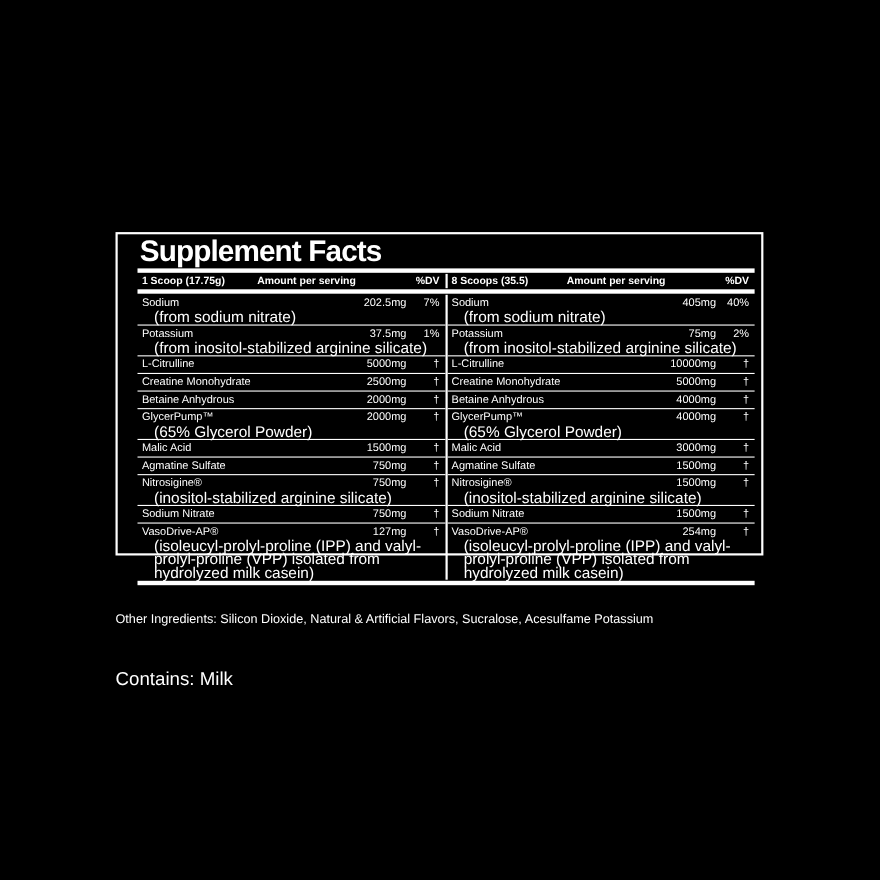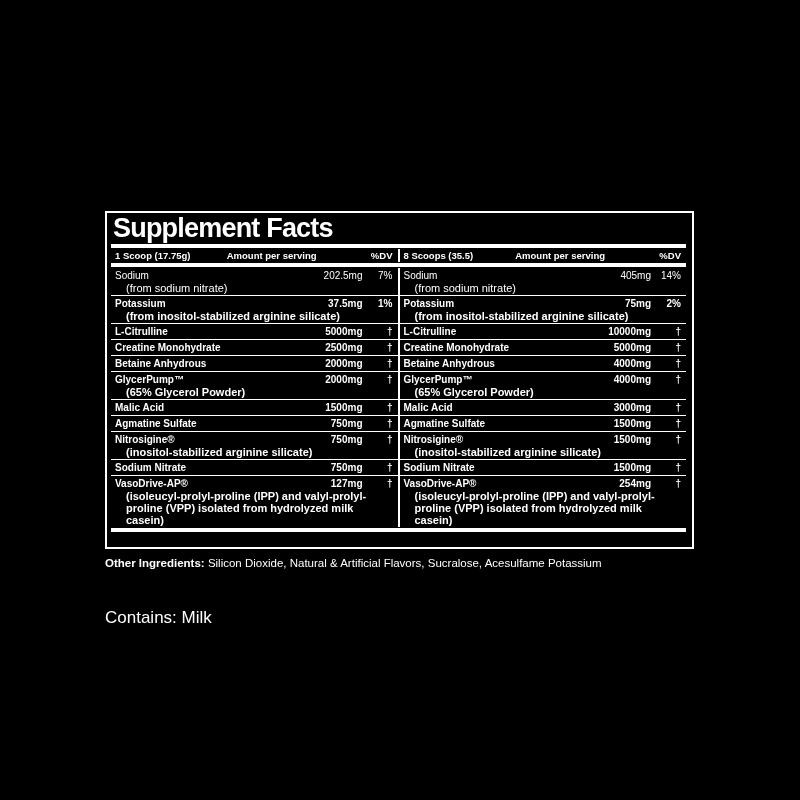--- a/index.html
+++ b/index.html
@@ -1,23 +1,23 @@
 <!DOCTYPE html>
 <html><head>
 <meta charset="utf-8">
 <style>
   html,body{margin:0;padding:0;}
   body{
     width:800px;height:800px;background:#000;position:relative;overflow:hidden;
     font-family:"Liberation Sans", sans-serif;color:#fff;
   }
   .panel{
-    position:absolute;left:105px;top:211px;width:589px;height:338px;
+    position:absolute;left:105px;top:211px;width:589px;height:294px;
     box-sizing:border-box;border:2px solid #fff;background:#000;
-    padding:1px 6px 0 4px;
+    padding:1px 6px 0 18px;
   }
   .title{
     font-weight:bold;font-size:27px;line-height:29px;letter-spacing:-0.8px;
     padding-left:2px;white-space:nowrap;
   }
   .sline{
     font-size:11px;line-height:13px;padding:0 2px 1px 2px;
     border-bottom:1px solid #fff;white-space:nowrap;
   }
   .thickbar{height:4px;background:#fff;margin:1px 0;}
@@ -25,31 +25,31 @@
   .col{flex:1;min-width:0;}
   .col + .col{border-left:2px solid #fff;}
   .hrow{
     display:flex;align-items:flex-end;font-weight:bold;font-size:9.5px;
     line-height:12px;padding:1px 5px 0 4px;white-space:nowrap;
   }
   .hname{flex:1;}
   .hamount{text-align:right;}
   .hdv{width:30px;text-align:right;margin-left:46px;}
   .row{font-size:10px;line-height:13px;padding:1px 5px 1px 4px;}
-  .row + .row{border-top:1px solid #fff;font-weight:bold;}
+  .row + .row{border-top:1px solid #fff;}
   .main{display:flex;align-items:baseline;}
   .rname{flex:1;padding-right:4px;white-space:nowrap;}
   .ramount{text-align:center;white-space:nowrap;}
   .rdv{width:30px;text-align:right;white-space:nowrap;}
-  .sub{font-size:11px;line-height:12px;padding-left:11px;}
+  .sub{font-size:14px;line-height:12px;padding-left:11px;}
   .footnote{font-size:8.5px;line-height:11px;padding:2px 2px 0 2px;}
   .other{
     position:absolute;left:105px;top:556px;width:640px;font-size:11.5px;line-height:14px;
   }
-  .other .lbl{font-weight:bold;}
+  .other .lbl{font-weight:normal;}
   .contains{
     position:absolute;left:105px;top:607px;font-size:17px;line-height:21px;
   }
 </style>
 </head>
 <body>
 
 <div class="panel">
   <div class="title">Supplement Facts</div>
   <div class="thickbar"></div>
@@ -153,21 +153,21 @@
             <span class="rdv">†</span>
           </div>
           <div class="sub">(isoleucyl-prolyl-proline (IPP) and valyl-prolyl-proline (VPP) isolated from hydrolyzed milk casein)</div>
         </div>
       </div>
       <div class="col">
         <div class="row">
           <div class="main">
             <span class="rname">Sodium</span>
             <span class="ramount">405mg</span>
-            <span class="rdv">14%</span>
+            <span class="rdv">40%</span>
           </div>
           <div class="sub">(from sodium nitrate)</div>
         </div>
         <div class="row">
           <div class="main">
             <span class="rname">Potassium</span>
             <span class="ramount">75mg</span>
             <span class="rdv">2%</span>
           </div>
           <div class="sub">(from inositol-stabilized arginine silicate)</div>

